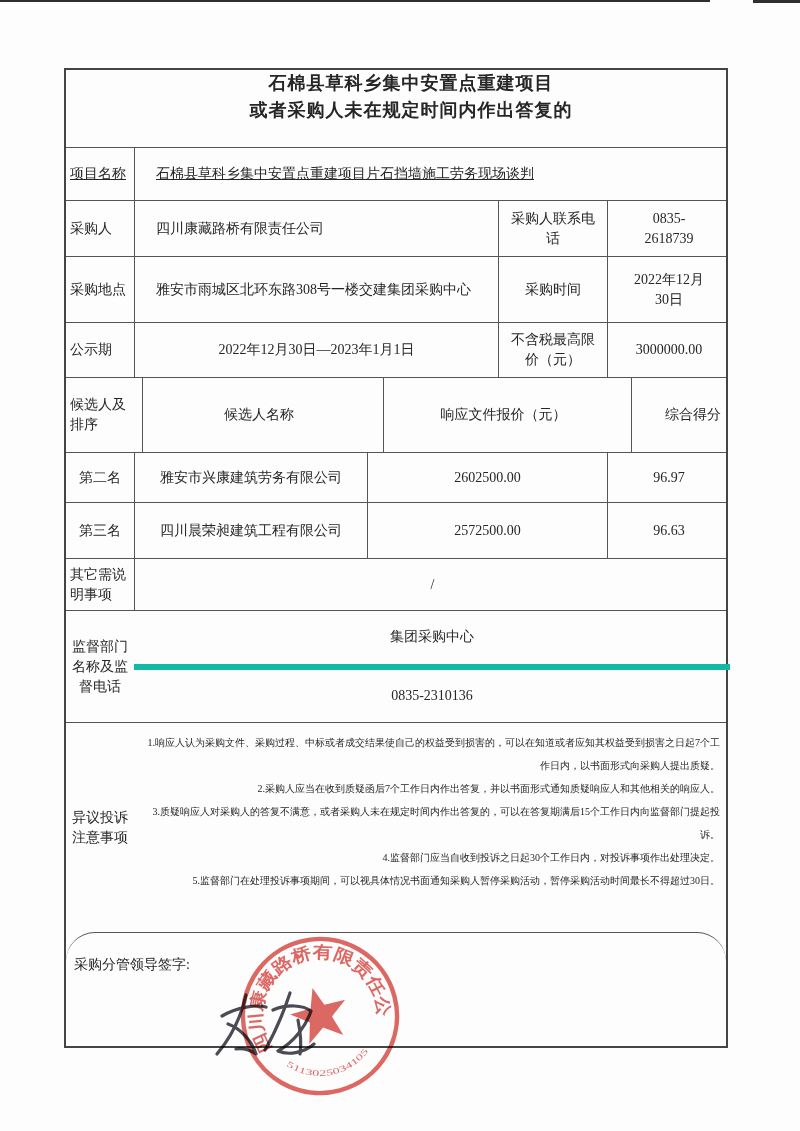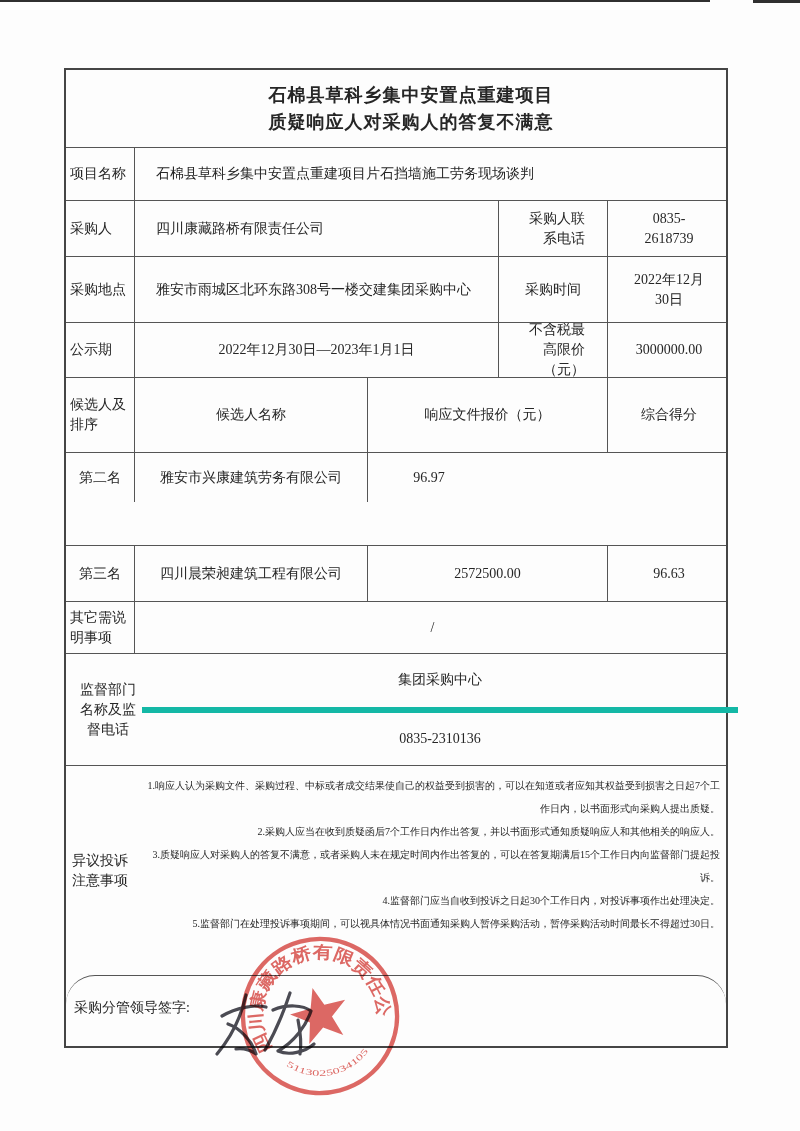--- a/index.html
+++ b/index.html
@@ -18,37 +18,37 @@
   .trow{display:flex;box-sizing:border-box;border-top:1px solid #555;}
   .trow:first-child{border-top:none;}
   .tcell{
     box-sizing:border-box;border-left:1px solid #555;
     display:flex;align-items:center;justify-content:center;
     font-size:14px;line-height:20px;text-align:center;
     padding:3px 21px;overflow:hidden;
   }
   .tcell:first-child{border-left:none;}
   .left{justify-content:flex-start;text-align:left;}
-  .title-row{height:77px;align-items:center;justify-content:center;padding-left:30px;}
+  .title-row{height:77px;justify-content:center;padding-left:30px;}
   .title-block{width:100%;text-align:center;font-weight:bold;font-size:18px;line-height:27px;letter-spacing:1px;}
-  .r-project{height:53px;}
+  .r-project{height:53px;text-decoration:underline;}
   .r-purchaser{height:56px;}
   .r-location{height:66px;}
   .r-publicity{height:55px;}
-  .r-candhead{height:75px;}
+  .r-candhead{height:75px;gap:8px;}
   .r-cand1{height:50px;}
   .r-cand2{height:50px;}
-  .r-cand3{height:56px;margin-top:43px;}
+  .r-cand3{height:56px;}
   .r-other{height:52px;}
-  .r-supervision{height:112px;padding-left:8px;}
+  .r-supervision{height:112px;}
   .r-objection{height:210px;}
   .r-sign{height:64px;border-radius:29px;}
   .c-label{width:68px;flex:none;padding:3px 4px;}
   .c-val{width:364px;flex:none;}
-  .c-lab2{width:109px;flex:none;padding:3px 22px;text-align:right;}
+  .c-lab2{width:109px;flex:none;padding:3px 8px;}
   .c-val2{width:123px;flex:none;}
   .c-name{width:233px;flex:none;}
   .c-price{width:240px;flex:none;}
   .c-score{width:123px;flex:none;}
   .c-span{width:596px;flex:none;}
   .sup-stack{width:596px;flex:none;display:flex;flex-direction:column;padding:0;}
   .sup-sub{flex:1;display:flex;align-items:center;justify-content:center;box-sizing:border-box;}
   .sup-sub + .sup-sub{border-top:6px solid #14b8a6;}
   .obj-text{
     width:596px;flex:none;display:block;
@@ -64,21 +64,21 @@
 <body>
 
 <div class="scan-edge" style="left:0;top:0;width:710px;height:2px;"></div>
 <div class="scan-edge" style="left:753px;top:0;width:47px;height:3px;"></div>
 
 <div class="doc-table">
 
   <div class="trow title-row">
     <div class="title-block">
       <div>石棉县草科乡集中安置点重建项目</div>
-      <div>质疑响应人对采购人的答复不满意</div>
+      <div>或者采购人未在规定时间内作出答复的</div>
     </div>
   </div>
 
   <div class="trow r-project">
     <div class="tcell c-label left">项目名称</div>
     <div class="tcell c-span left">石棉县草科乡集中安置点重建项目片石挡墙施工劳务现场谈判</div>
   </div>
 
   <div class="trow r-purchaser">
     <div class="tcell c-label left">采购人</div>
@@ -105,20 +105,21 @@
     <div class="tcell c-label left">候选人及排序</div>
     <div class="tcell c-name">候选人名称</div>
     <div class="tcell c-price">响应文件报价（元）</div>
     <div class="tcell c-score">综合得分</div>
   </div>
 
 
   <div class="trow r-cand2">
     <div class="tcell c-label">第二名</div>
     <div class="tcell c-name">雅安市兴康建筑劳务有限公司</div>
+    <div class="tcell c-price">2602500.00</div>
     <div class="tcell c-score">96.97</div>
   </div>
 
   <div class="trow r-cand3">
     <div class="tcell c-label">第三名</div>
     <div class="tcell c-name">四川晨荣昶建筑工程有限公司</div>
     <div class="tcell c-price">2572500.00</div>
     <div class="tcell c-score">96.63</div>
   </div>
 

